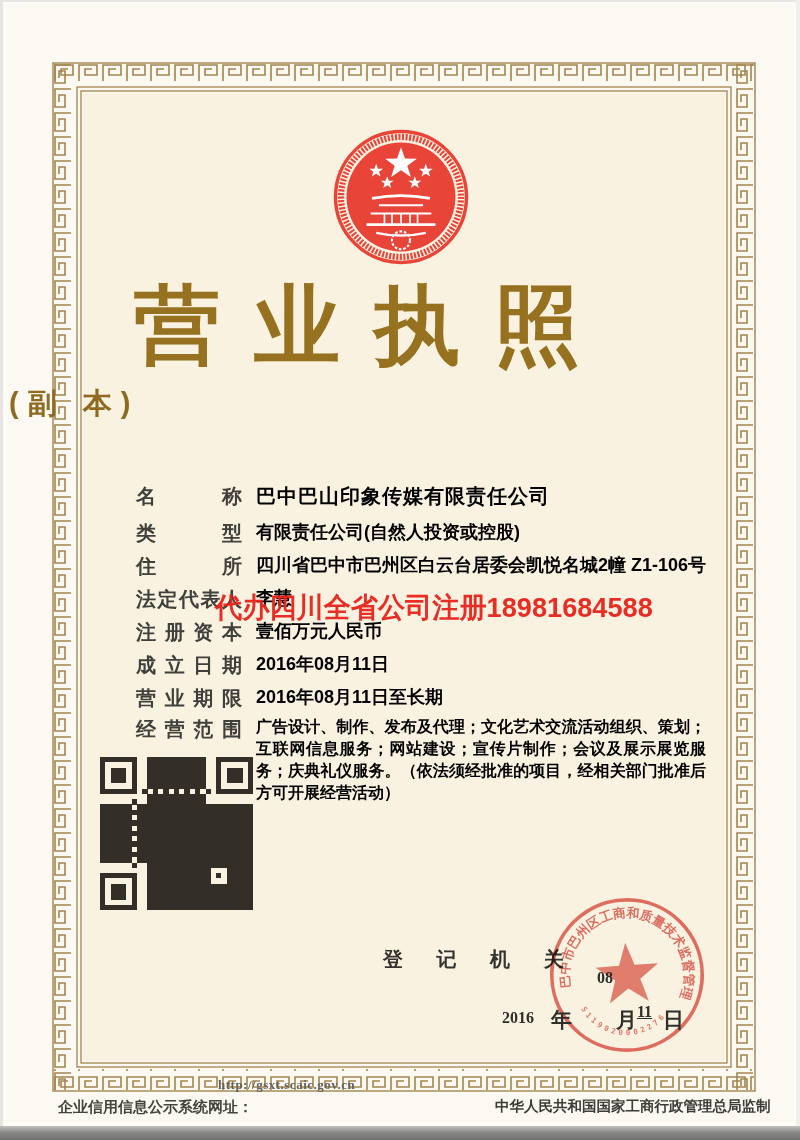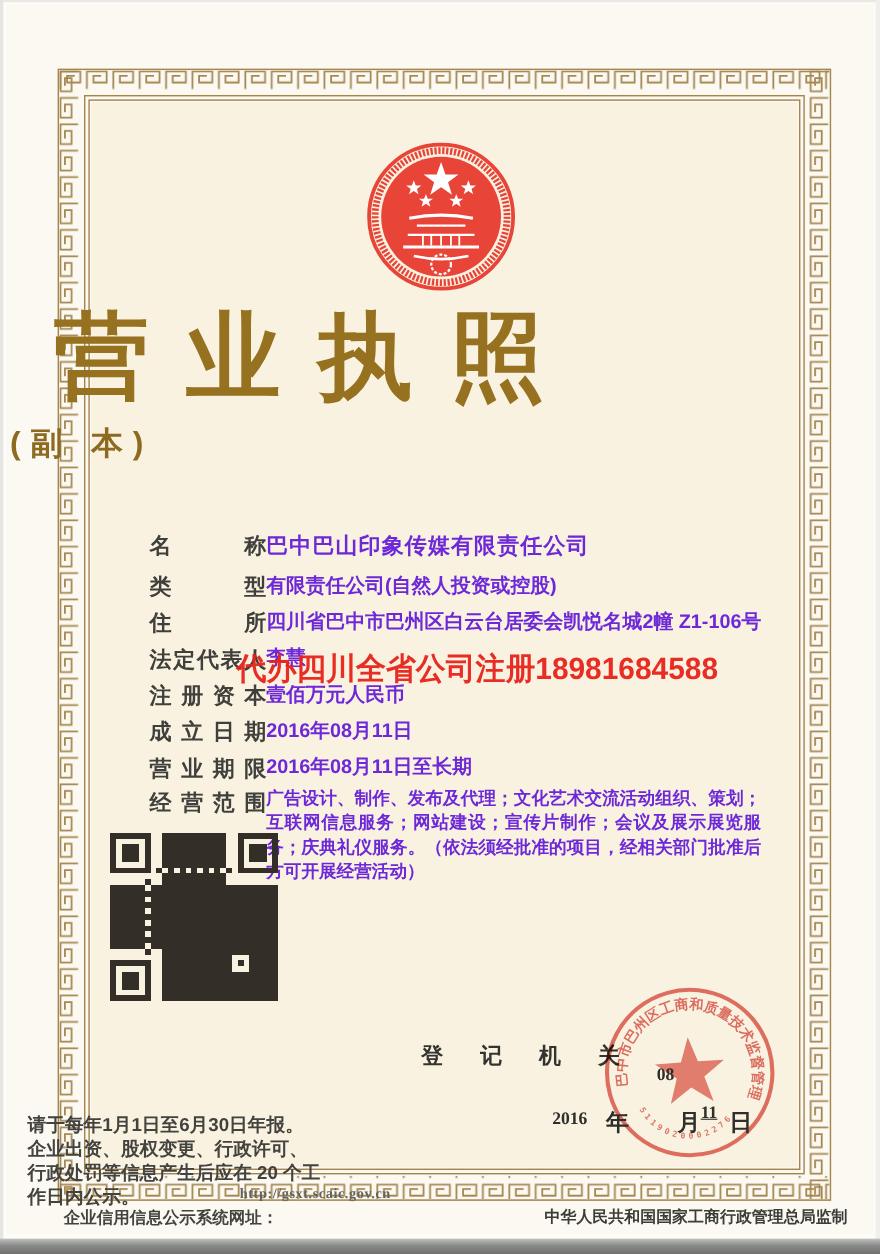--- a/index.html
+++ b/index.html
@@ -13,35 +13,35 @@
   #edge-bottom{left:0;top:1126px;width:800px;height:14px;
     background:linear-gradient(180deg,#c2c2c0 0%,#8a8a88 45%,#6f6f6d 100%);}
   
   #paper-outer{left:6px;top:4px;width:788px;height:1118px;background:#fbf9f2;}
   #paper-inner{left:83px;top:93px;width:642px;height:968px;background:#f9f2e0;}
   
   #frame-svg{left:52px;top:62px;}
   
   #emblem{left:332px;top:128px;}
   
-  #title{left:15px;top:282px;width:708px;text-align:left;font-size:86px;font-weight:900;
+  #title{left:3px;top:282px;width:708px;text-align:center;font-size:86px;font-weight:900;
     color:#96711f;letter-spacing:34px;text-indent:34px;line-height:1;
     font-family:"Liberation Sans","DejaVu Sans",sans-serif;}
   #subtitle{left:0;top:384px;width:800px;text-align:left;font-size:29px;font-weight:700;
     color:#8d6a20;letter-spacing:9px;text-indent:9px;}
   
   #code-line{left:285px;top:430px;white-space:nowrap;}
   #code-label{font-size:18px;font-weight:700;color:#4b4b47;letter-spacing:6px;}
   #code-value{font-size:19px;font-weight:600;color:#3c3c38;letter-spacing:1px;
     font-family:"Liberation Mono","DejaVu Sans Mono",monospace;}
   
   .field-row{position:absolute;left:136px;white-space:nowrap;}
   .f-label{display:inline-block;width:106px;font-size:20px;font-weight:600;color:#3f3f3b;
     text-align:justify;text-align-last:justify;vertical-align:top;}
-  .f-value{display:inline-block;font-size:18px;font-weight:700;color:#6d28d9;vertical-align:top;}
+  .f-value{display:inline-block;margin-left:14px;font-size:18px;font-weight:700;color:#000000;vertical-align:top;}
   .v-name{font-size:20px;letter-spacing:1px;}
   .v-plain{font-weight:700;}
   .v-scope{width:450px;white-space:normal;font-weight:600;font-size:16px;line-height:22px;text-align:justify;}
   
   #watermark{left:215px;top:589px;font-size:28px;font-weight:700;color:#e8231c;
     white-space:nowrap;transform:scaleX(0.97);transform-origin:left top;opacity:.95;z-index:6;}
   
   #qrcode{left:100px;top:757px;width:153px;height:153px;}
   
   #reg-authority{left:383px;top:946px;font-size:20px;font-weight:700;color:#33332f;
@@ -828,26 +828,20 @@
     </text>
   </svg>
 
   <span class="d-typed" style="left:502px;top:1009px;">2016</span>
   <span class="d-printed" style="left:551px;top:1006px;">年</span>
   <span class="d-typed" style="left:597px;top:969px;">08</span>
   <span class="d-printed" style="left:616px;top:1006px;">月</span>
   <span class="d-typed" style="left:637px;top:1003px;text-decoration:underline;">11</span>
   <span class="d-printed" style="left:663px;top:1006px;">日</span>
 
-  <div id="notes" class="abs">
-      <div class="note-line">请于每年1月1日至6月30日年报。</div>
-      <div class="note-line">企业出资、股权变更、行政许可、</div>
-      <div class="note-line">行政处罚等信息产生后应在 20 个工</div>
-      <div class="note-line">作日内公示。</div>
-    </div>
 
   <div id="site-label" class="abs">企业信用信息公示系统网址：</div>
   <div id="site-url" class="abs">http://gsxt.scaic.gov.cn</div>
   <div id="producer" class="abs">中华人民共和国国家工商行政管理总局监制</div>
 
   <div id="edge-top" class="abs"></div>
   <div id="edge-left" class="abs"></div>
   <div id="edge-right" class="abs"></div>
   <div id="edge-bottom" class="abs"></div>
 </div>

